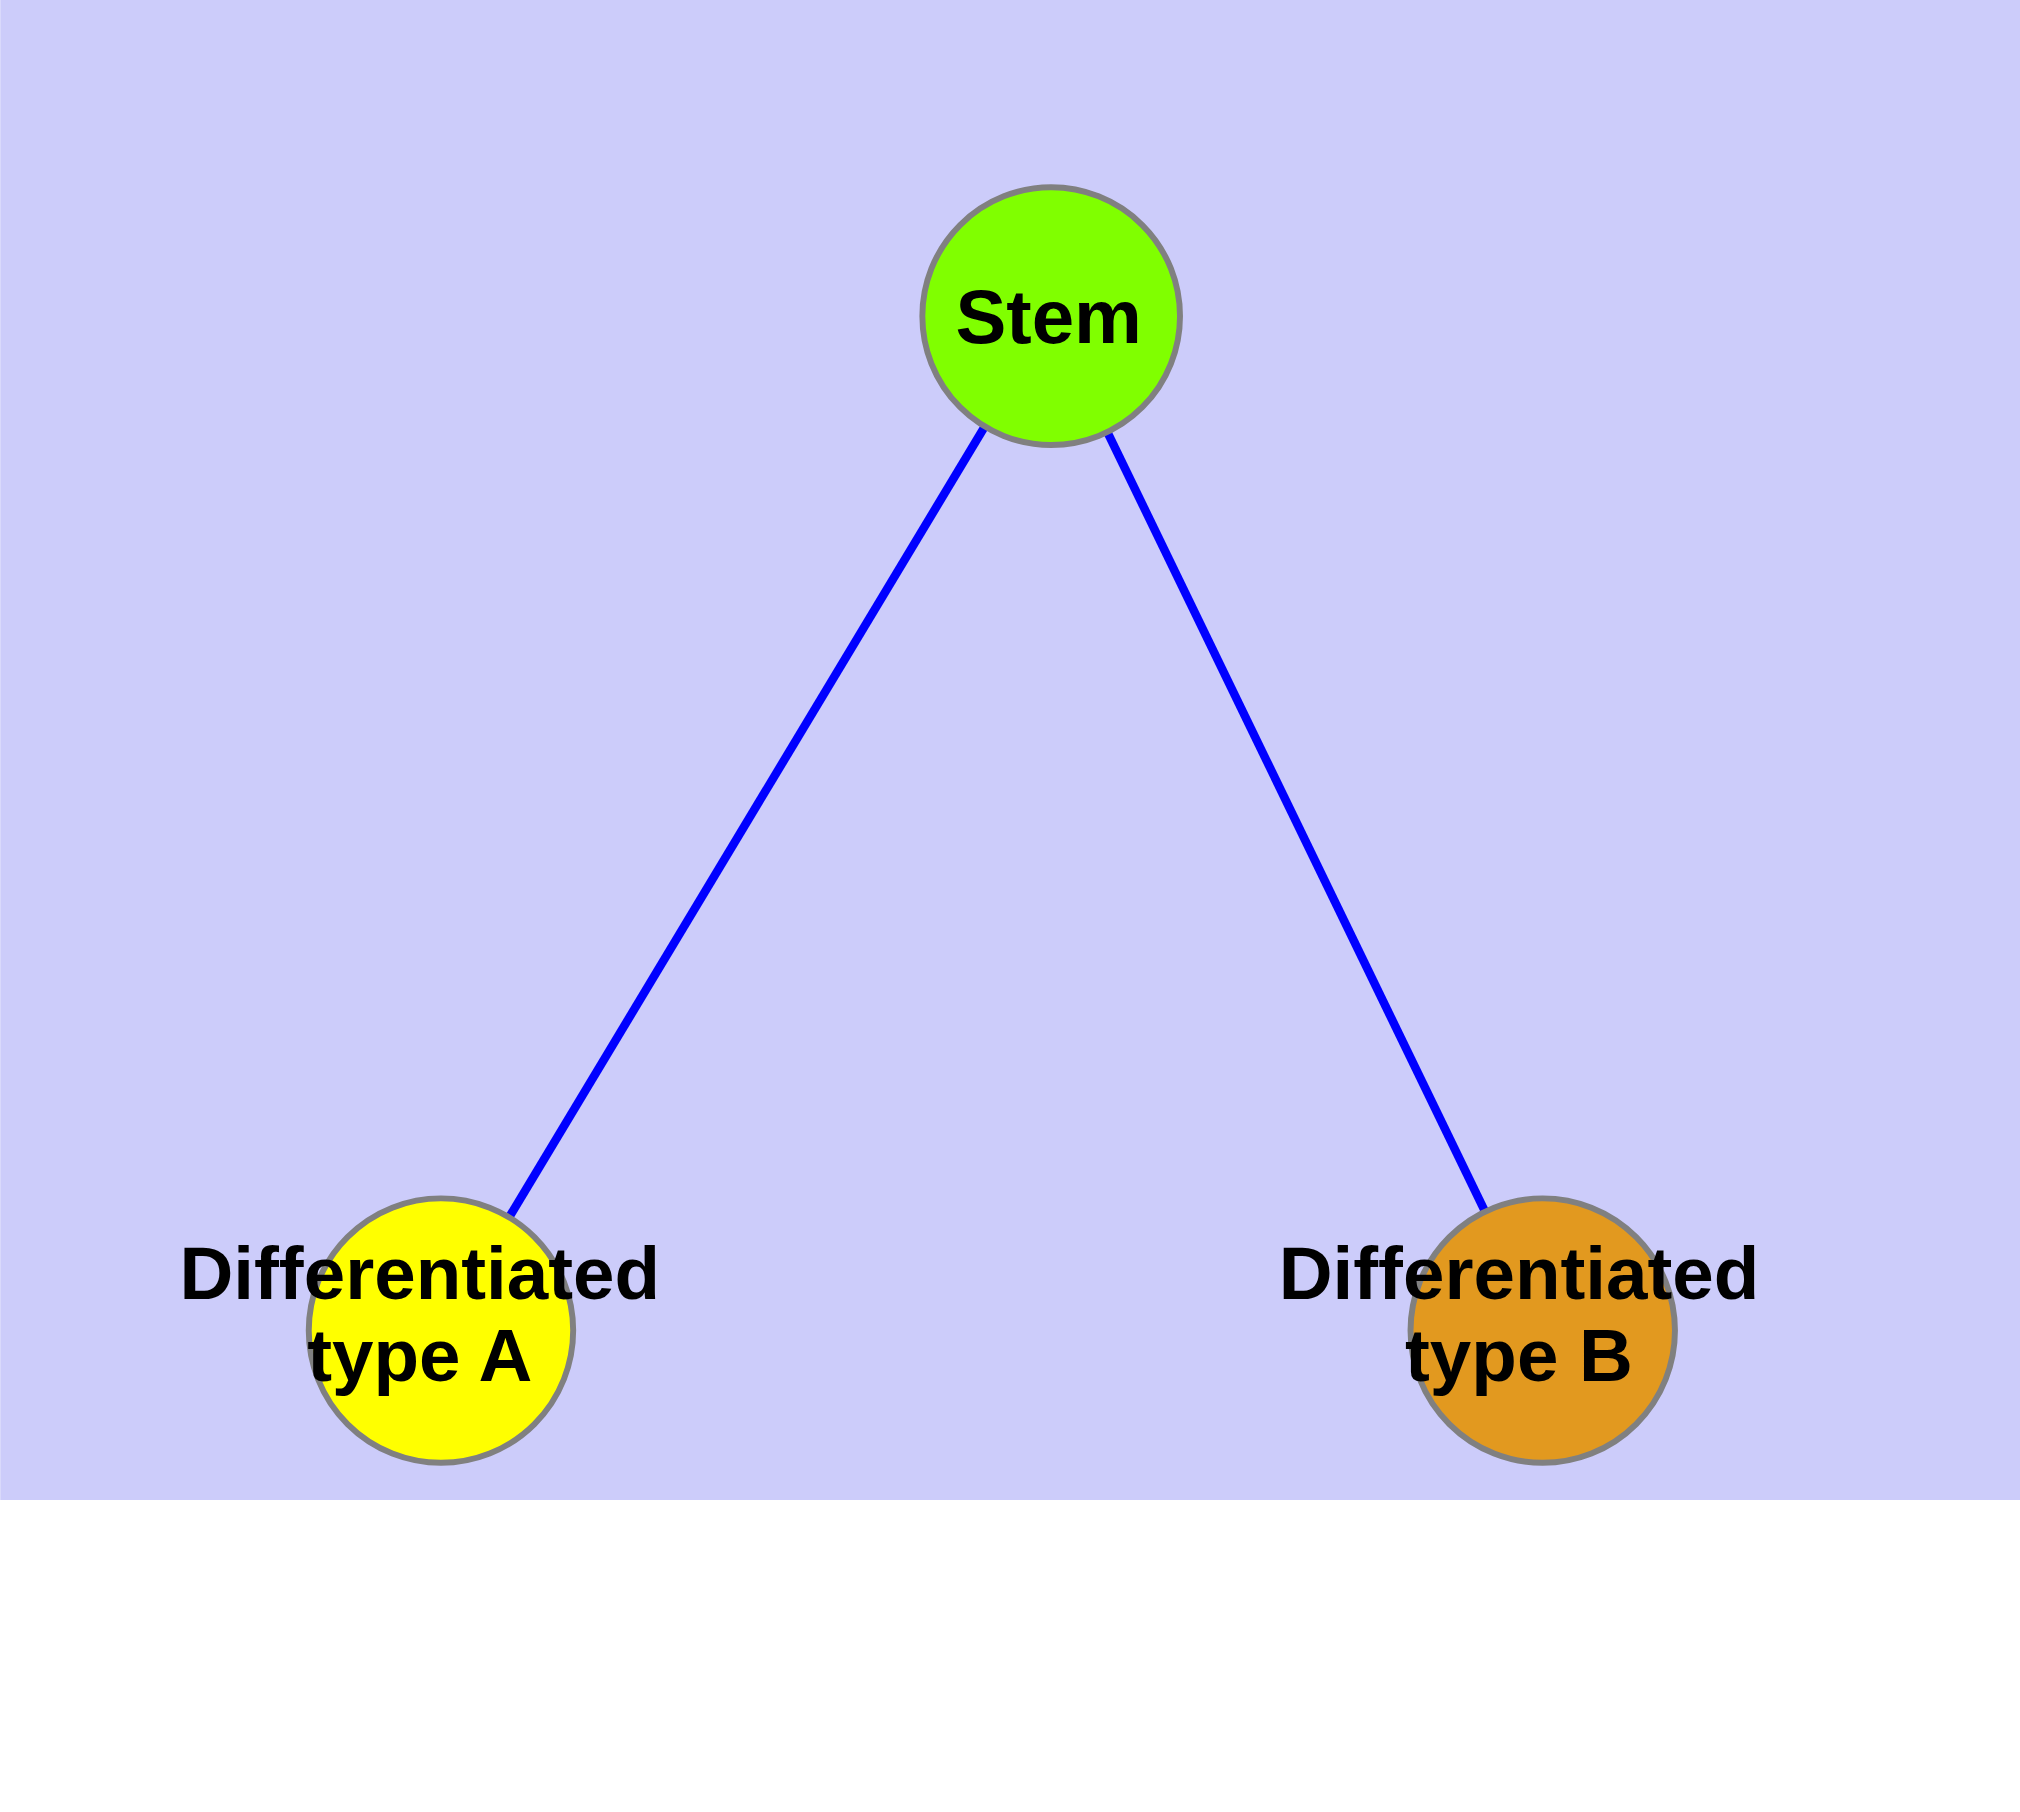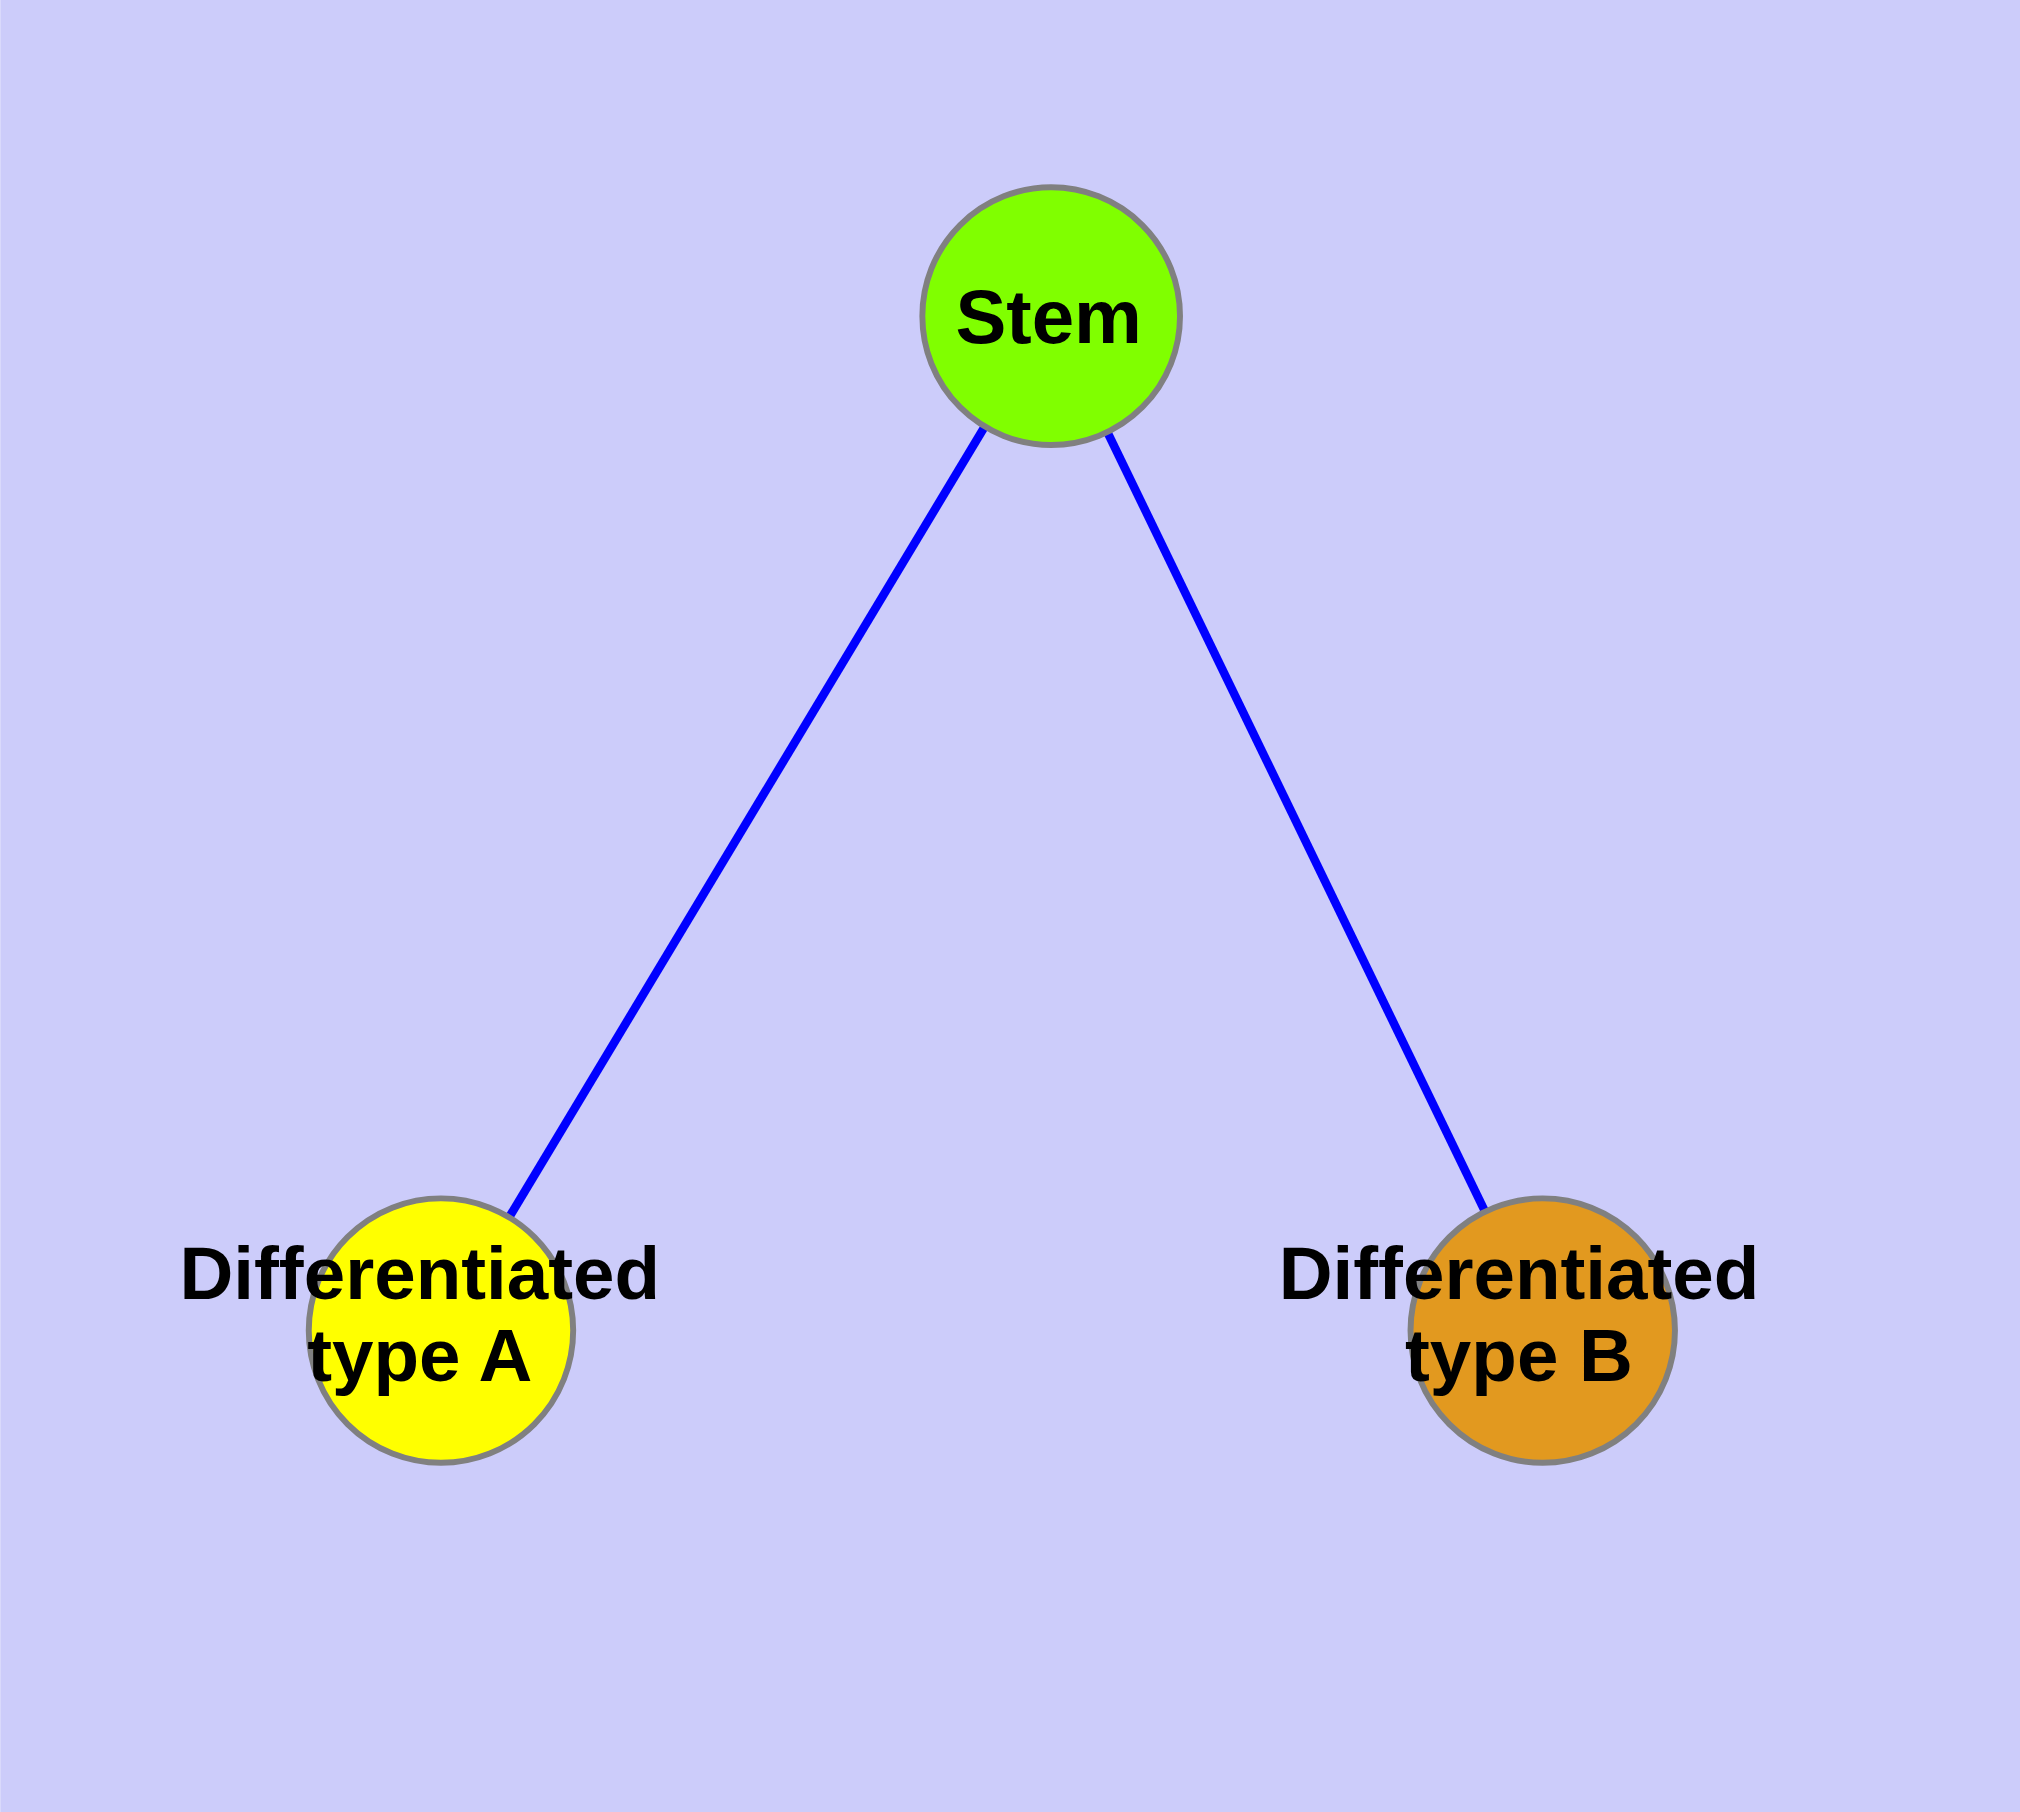--- a/index.html
+++ b/index.html
@@ -27,21 +27,21 @@
     font-weight: bold;
     fill: #000000;
     text-anchor: middle;
     dominant-baseline: auto;
     paint-order: normal;
   }
 </style>
 </head>
 <body>
 
-<div id="canvas" style="width: 2021px; height: 1812px;">
+<div id="canvas" style="width: 2021px; height: 1500px;">
   <svg id="graph-svg" viewBox="0 0 2384 2138" xmlns="http://www.w3.org/2000/svg">
     <rect id="bg-rect" x="0" y="0" width="2384" height="2138" fill="#ccccfa"></rect>
 
     <g id="edges-layer">
         <line x1="1240" y1="373" x2="520" y2="1570" stroke="#0000ff" stroke-width="10" stroke-linecap="butt"></line>
         <line x1="1240" y1="373" x2="1820" y2="1570" stroke="#0000ff" stroke-width="10" stroke-linecap="butt"></line>
       </g>
     <g id="nodes-layer">
         <g>
           <circle cx="1240" cy="373" r="152" fill="#80ff00" stroke="#808080" stroke-width="7"></circle>

